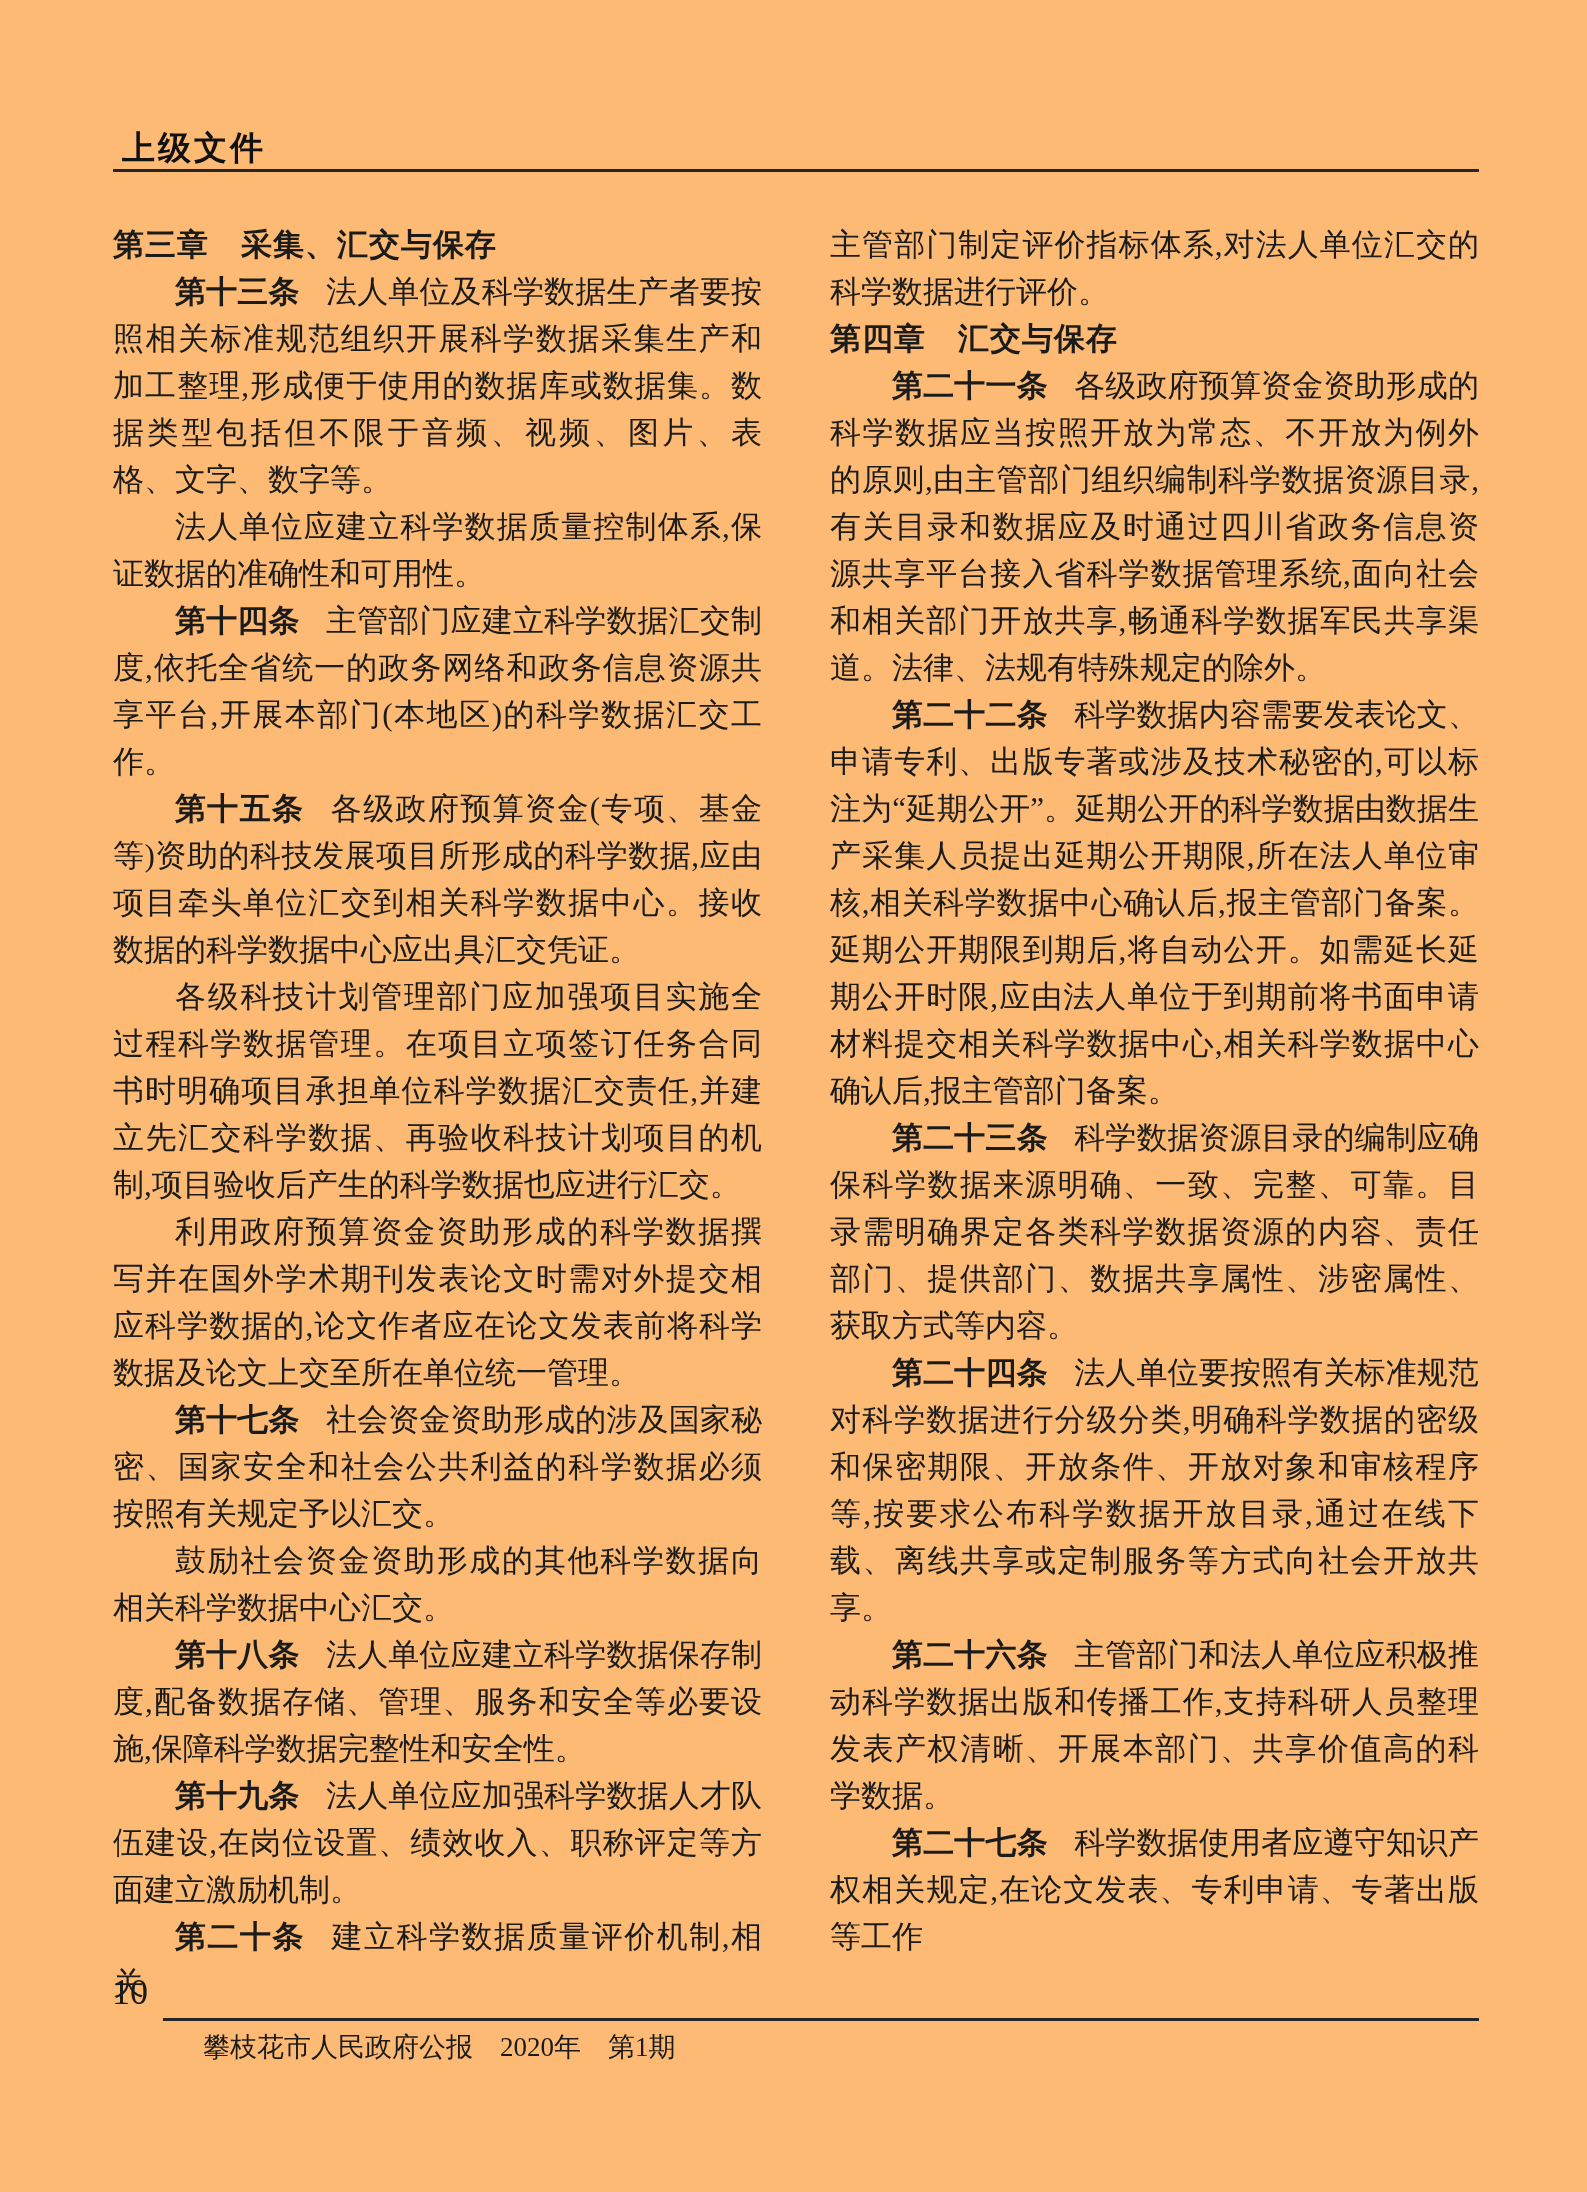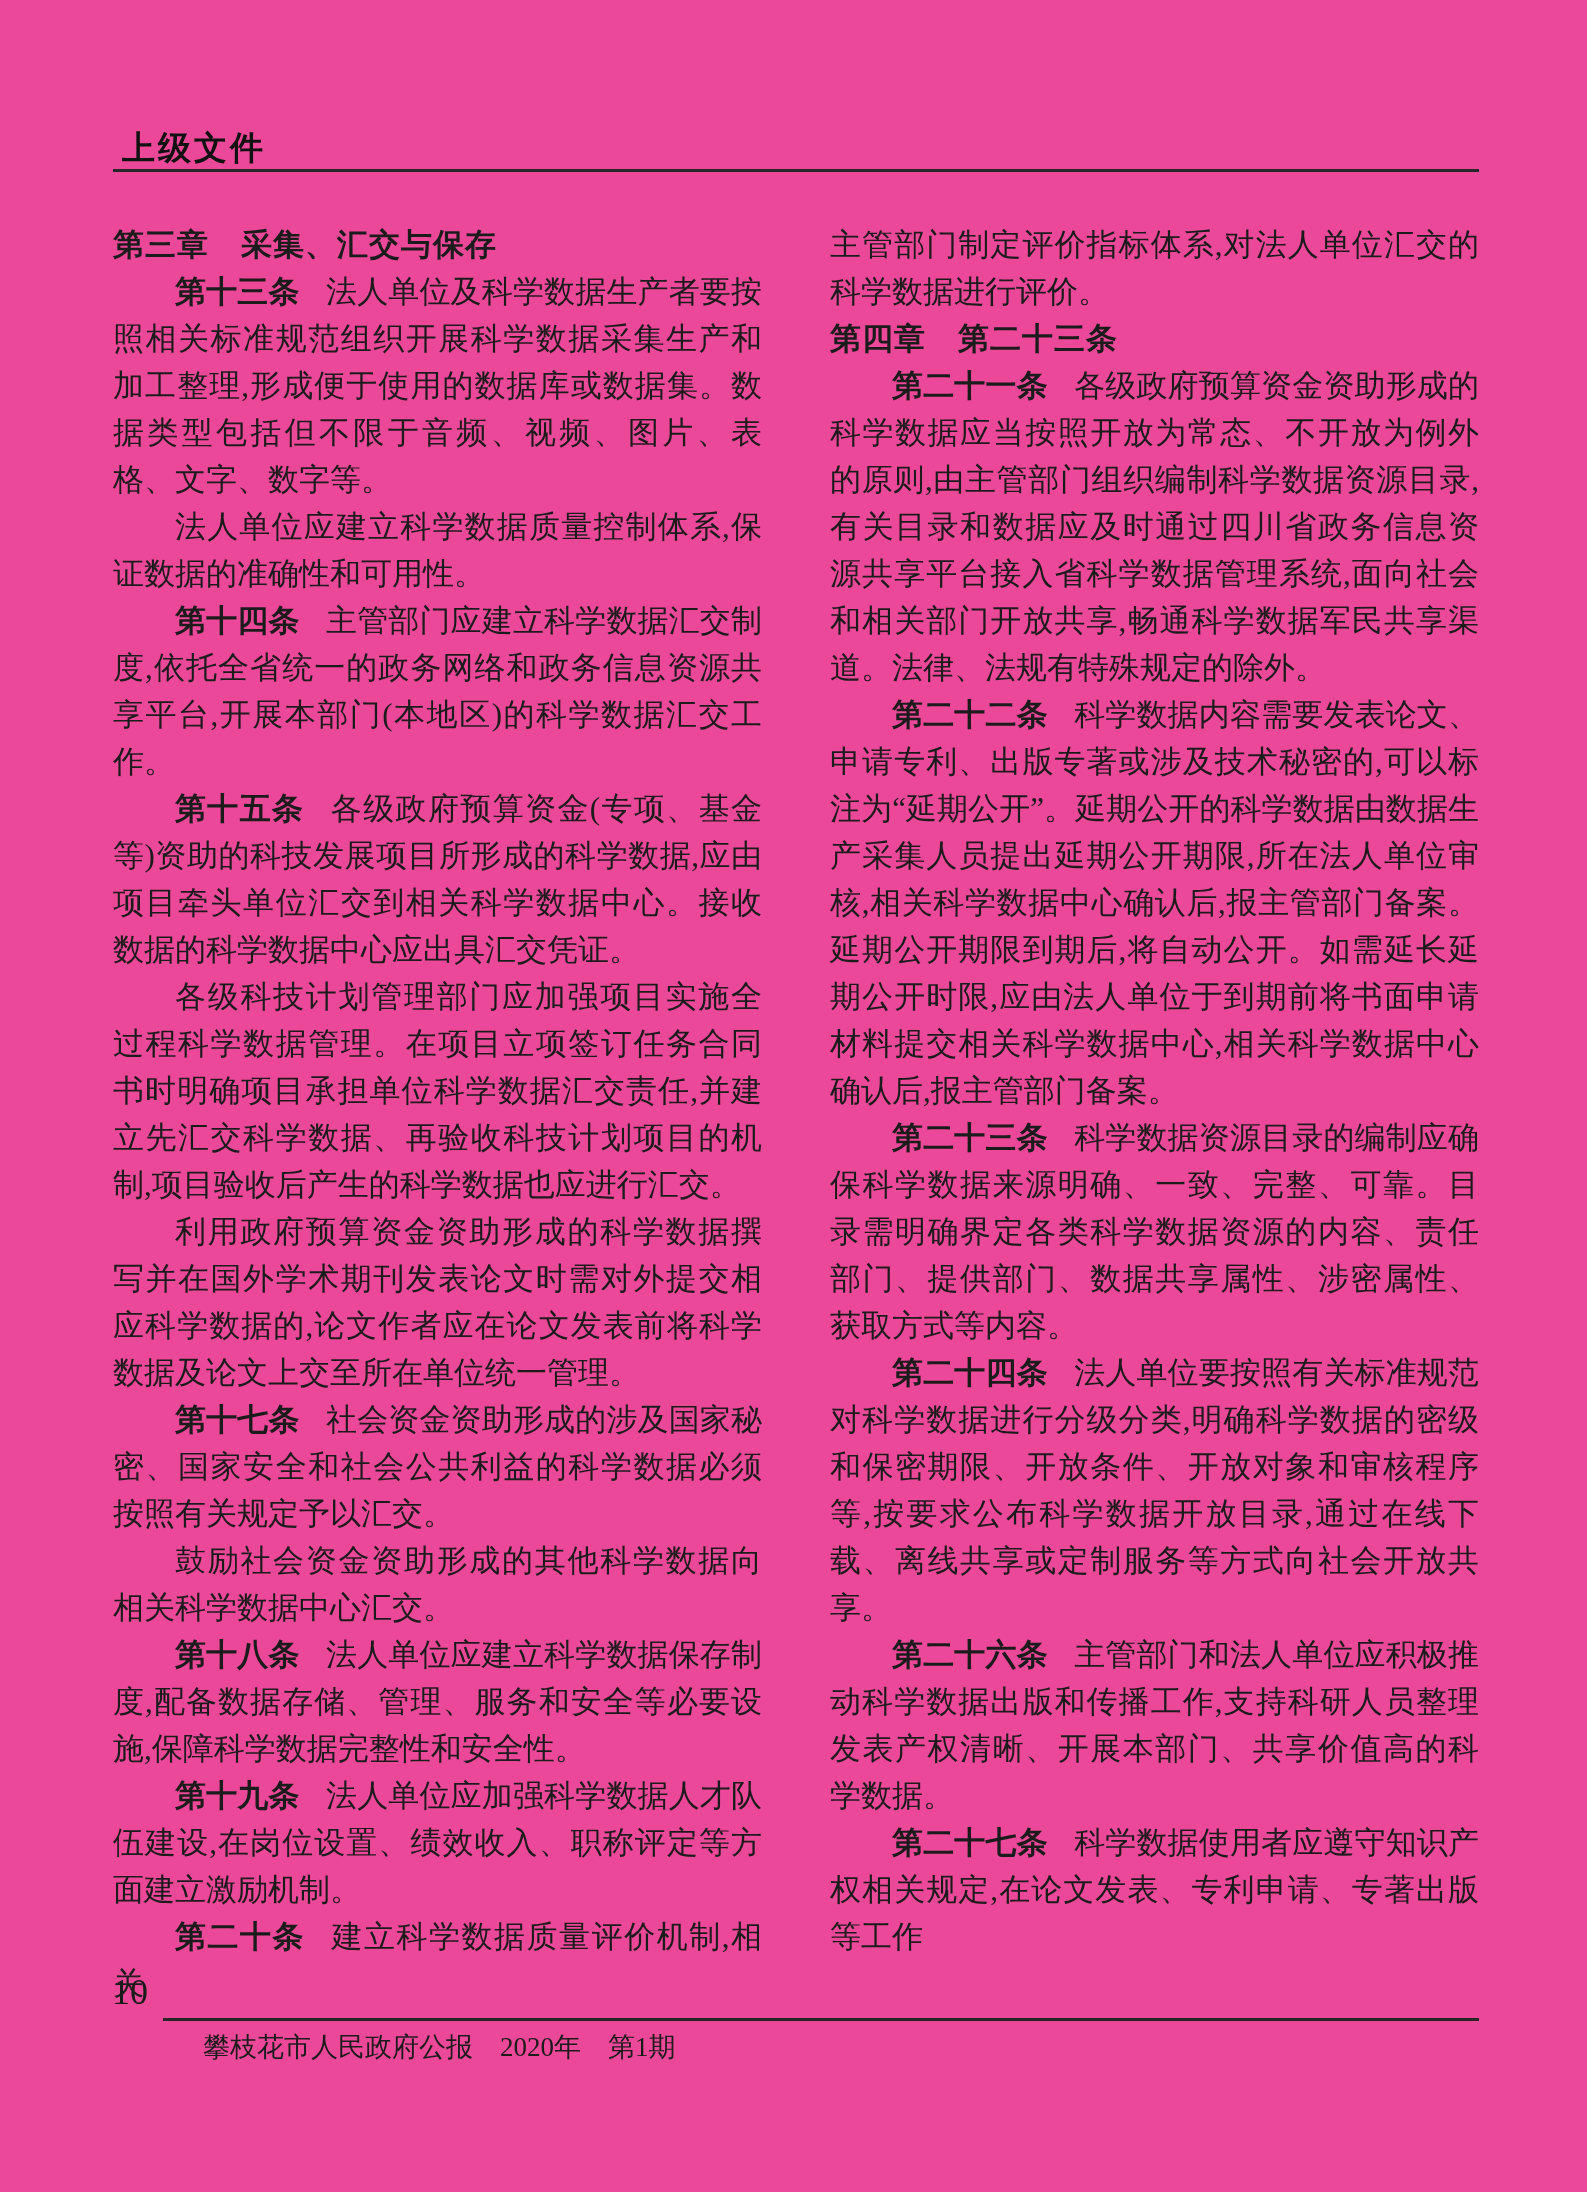--- a/index.html
+++ b/index.html
@@ -1,19 +1,19 @@
 <!DOCTYPE html>
 <html lang="zh"><head>
 <meta charset="utf-8">
 <style>
   html, body { margin:0; padding:0; background:#ffffff; }
   .page {
     position:relative;
     width:1587px; height:2192px;
-    background:#ec4899;
+    background:#fdba74;
     overflow:hidden;
     font-family:"Liberation Serif","DejaVu Serif",serif;
     color:#1b1b1b;
   }
 
   
   .masthead-title {
     position:absolute; left:122px; top:130px;
     font-family:"Liberation Sans","DejaVu Sans",sans-serif;
     font-weight:700; font-size:33px; line-height:36px;
@@ -92,21 +92,21 @@
       <p><span class="article-label">第十七条</span><span>社会资金资助形成的涉及国家秘密、国家安全和社会公共利益的科学数据必须按照有关规定予以汇交。</span></p>
       <p><span>鼓励社会资金资助形成的其他科学数据向相关科学数据中心汇交。</span></p>
       <p><span class="article-label">第十八条</span><span>法人单位应建立科学数据保存制度,配备数据存储、管理、服务和安全等必要设施,保障科学数据完整性和安全性。</span></p>
       <p><span class="article-label">第十九条</span><span>法人单位应加强科学数据人才队伍建设,在岗位设置、绩效收入、职称评定等方面建立激励机制。</span></p>
       <p><span class="article-label">第二十条</span><span>建立科学数据质量评价机制,相关</span></p>
     </div>
 
     <div class="col">
       <p class="flush"><span>主管部门制定评价指标体系,对法人单位汇交的科学数据进行评价。</span></p>
 
-      <p class="chapter-heading">第四章　第二十三条</p>
+      <p class="chapter-heading">第四章　汇交与保存</p>
 
       <p><span class="article-label">第二十一条</span><span>各级政府预算资金资助形成的科学数据应当按照开放为常态、不开放为例外的原则,由主管部门组织编制科学数据资源目录,有关目录和数据应及时通过四川省政务信息资源共享平台接入省科学数据管理系统,面向社会和相关部门开放共享,畅通科学数据军民共享渠道。法律、法规有特殊规定的除外。</span></p>
       <p><span class="article-label">第二十二条</span><span>科学数据内容需要发表论文、申请专利、出版专著或涉及技术秘密的,可以标注为“延期公开”。延期公开的科学数据由数据生产采集人员提出延期公开期限,所在法人单位审核,相关科学数据中心确认后,报主管部门备案。延期公开期限到期后,将自动公开。如需延长延期公开时限,应由法人单位于到期前将书面申请材料提交相关科学数据中心,相关科学数据中心确认后,报主管部门备案。</span></p>
       <p><span class="article-label">第二十三条</span><span>科学数据资源目录的编制应确保科学数据来源明确、一致、完整、可靠。目录需明确界定各类科学数据资源的内容、责任部门、提供部门、数据共享属性、涉密属性、获取方式等内容。</span></p>
       <p><span class="article-label">第二十四条</span><span>法人单位要按照有关标准规范对科学数据进行分级分类,明确科学数据的密级和保密期限、开放条件、开放对象和审核程序等,按要求公布科学数据开放目录,通过在线下载、离线共享或定制服务等方式向社会开放共享。</span></p>
       <p><span class="article-label">第二十六条</span><span>主管部门和法人单位应积极推动科学数据出版和传播工作,支持科研人员整理发表产权清晰、开展本部门、共享价值高的科学数据。</span></p>
       <p><span class="article-label">第二十七条</span><span>科学数据使用者应遵守知识产权相关规定,在论文发表、专利申请、专著出版等工作</span></p>
     </div>
 
   </div>

